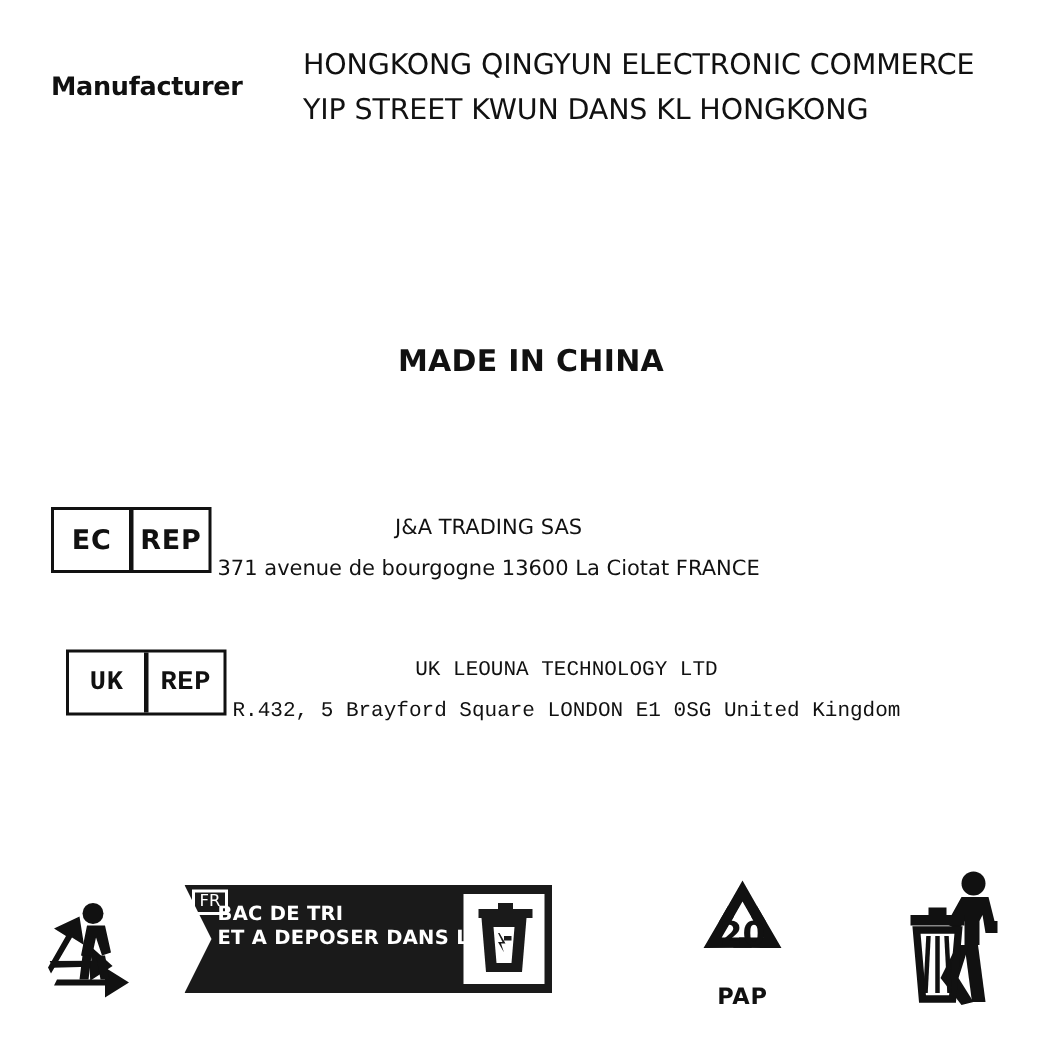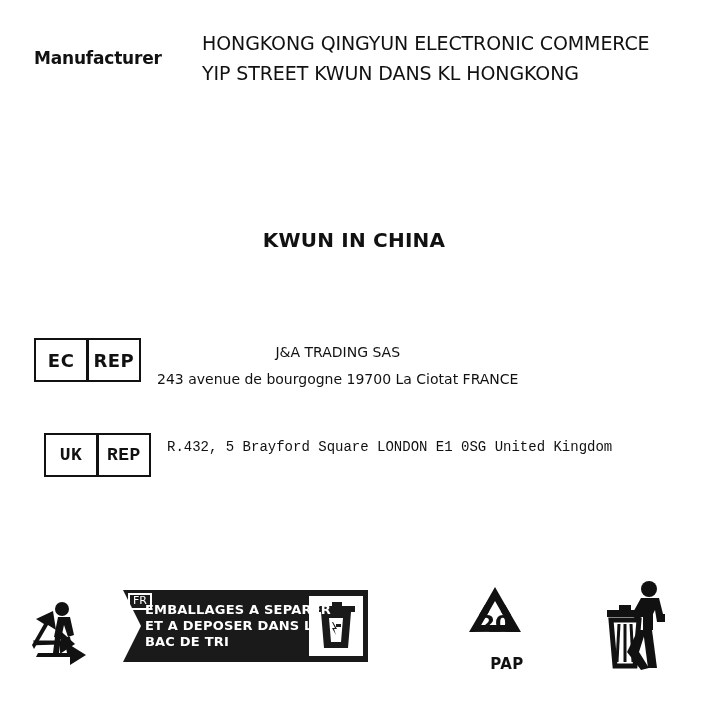--- a/index.html
+++ b/index.html
@@ -63,21 +63,21 @@
   .rep-ec { left: 34px; top: 338px; }
   .rep-uk { left: 44px; top: 433px; font-family: Liberation Mono, monospace; }
 
   .rep-badge {
     width: 107px;
     height: 44px;
     border: 2.5px solid #111111;
     display: flex;
     align-items: stretch;
     flex: 0 0 107px;
-    margin-right: 16px;
+    margin-right: 4px;
   }
   .rep-badge .cell {
     flex: 1;
     display: flex;
     align-items: center;
     justify-content: center;
     font-weight: bold;
     font-size: 18px;
     letter-spacing: 0.5px;
   }
@@ -154,21 +154,21 @@
     position: absolute;
     left: 0;
     top: 28px;
     width: 80px;
     text-align: center;
     font-weight: bold;
     font-size: 22px;
   }
   .pap-label {
     position: absolute;
-    left: 12px;
+    left: 0;
     top: 72px;
     width: 80px;
     text-align: center;
     font-weight: bold;
     font-size: 15px;
     letter-spacing: 0.5px;
   }
 
   
   .binman {
@@ -183,41 +183,42 @@
 <body>
 
 <div class="manufacturer-row">
   <div class="manufacturer-label">Manufacturer</div>
   <div class="manufacturer-address">
     <div>HONGKONG QINGYUN ELECTRONIC COMMERCE</div>
     <div>YIP STREET KWUN DANS KL HONGKONG</div>
   </div>
 </div>
 
-<div class="made-in">KWUN IN CHINA</div>
+<div class="made-in">MADE IN CHINA</div>
 
 <div class="rep-block rep-ec">
   <div class="rep-badge">
     <div class="cell">EC</div>
     <div class="divider"></div>
     <div class="cell">REP</div>
   </div>
   <div class="rep-text">
     <div class="name">J&amp;A TRADING SAS</div>
-    <div>243 avenue de bourgogne 19700 La Ciotat FRANCE</div>
+    <div>371 avenue de bourgogne 13600 La Ciotat FRANCE</div>
   </div>
 </div>
 
 <div class="rep-block rep-uk">
   <div class="rep-badge">
     <div class="cell">UK</div>
     <div class="divider"></div>
     <div class="cell">REP</div>
   </div>
   <div class="rep-text">
+    <div class="name">UK LEOUNA TECHNOLOGY LTD</div>
     <div>R.432, 5 Brayford Square LONDON E1 0SG United Kingdom</div>
   </div>
 </div>
 
 <div class="footer">
 
   <div class="triman">
 
     <svg width="90" height="80" viewBox="0 0 90 80" style="position:absolute;left:0;top:0;">
 
@@ -242,23 +243,22 @@
           <path d="M2 8 L32 8 L29 44 L5 44 Z" fill="#1a1a1a"></path>
           <rect x="0" y="2" width="36" height="6" fill="#1a1a1a"></rect>
           <rect x="13" y="-2" width="10" height="4" fill="#1a1a1a"></rect>
           <path d="M10 14 L24 14 L22 38 L12 38 Z" fill="#ffffff"></path>
           <path d="M13 18 L16 24 L13 24 L17 31 L15 25 L18 25 L14 18 Z" fill="#1a1a1a"></path>
           <path d="M17 20 L22 20 L22 23 L17 23 Z" fill="#1a1a1a"></path>
         </g>
       </svg>
       <div class="fr-box">FR</div>
       <div class="triman-text">
-        <div>EMBALLAGES A SEPARER</div>
+        <div>BAC DE TRI</div>
         <div>ET A DEPOSER DANS LE</div>
-        <div>BAC DE TRI</div>
       </div>
     </div>
   </div>
 
   <div class="pap">
     <svg width="80" height="68" viewBox="0 0 80 68" style="position:absolute;left:0;top:0;">
       <path d="M40 4 L56 32 L48 32 L40 18 L32 32 L24 32 Z" fill="#111"></path>
       <path d="M40 4 L56 32 L48 32 L40 18 L32 32 L24 32 Z" fill="#111" transform="rotate(120 40 34)"></path>
       <path d="M40 4 L56 32 L48 32 L40 18 L32 32 L24 32 Z" fill="#111" transform="rotate(240 40 34)"></path>
     </svg>

